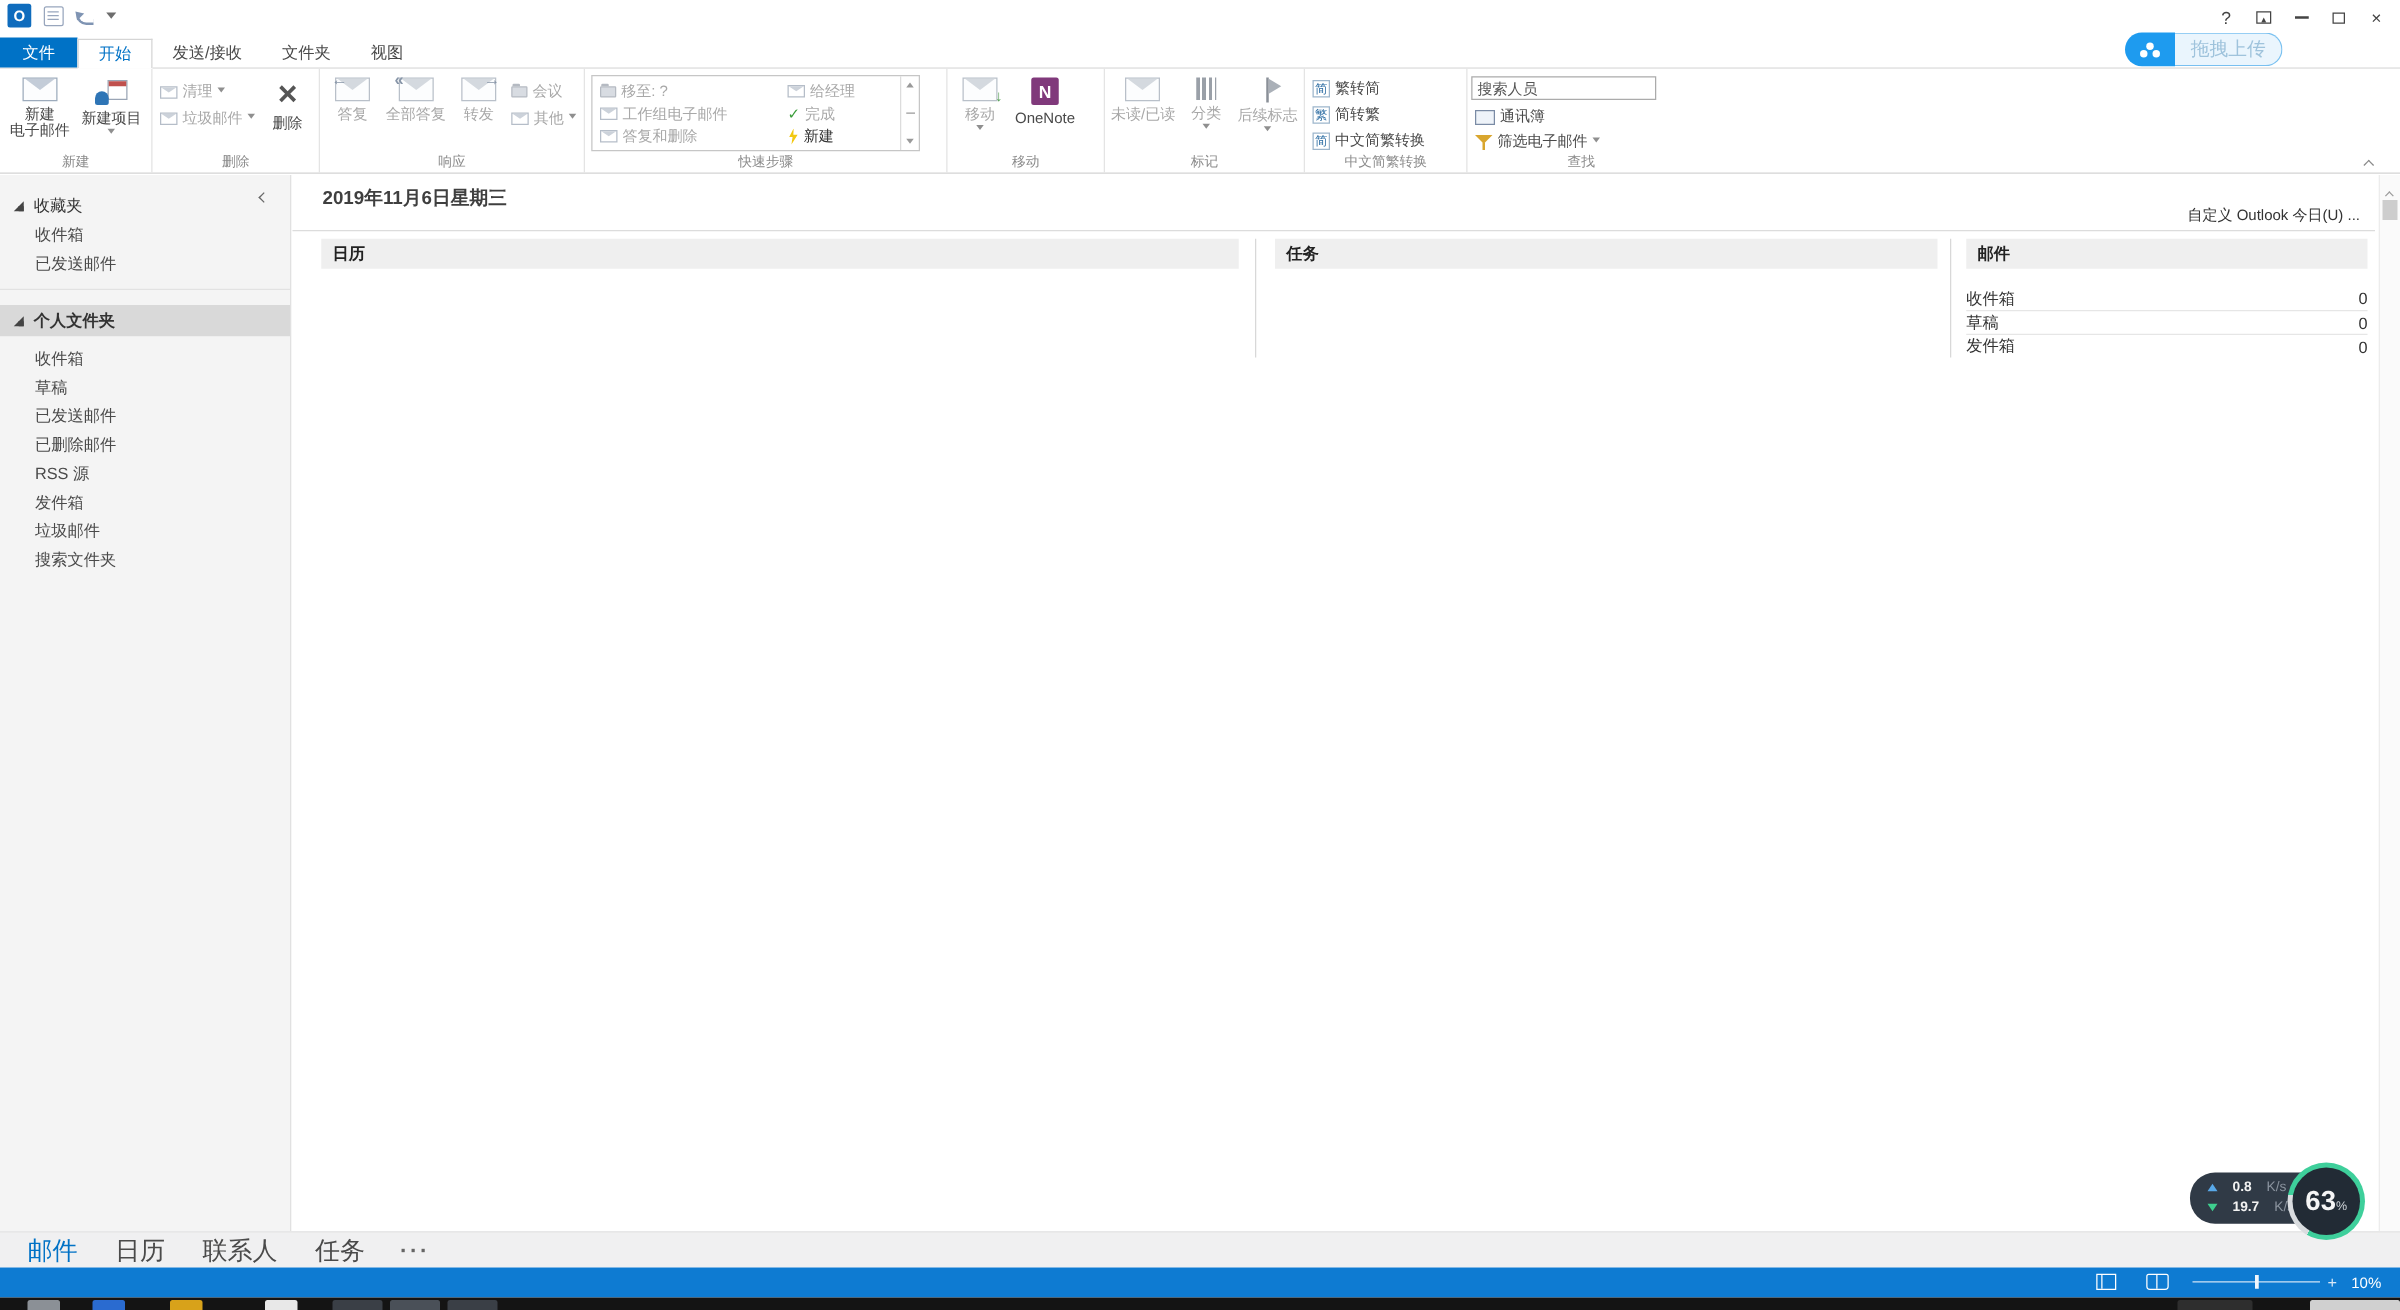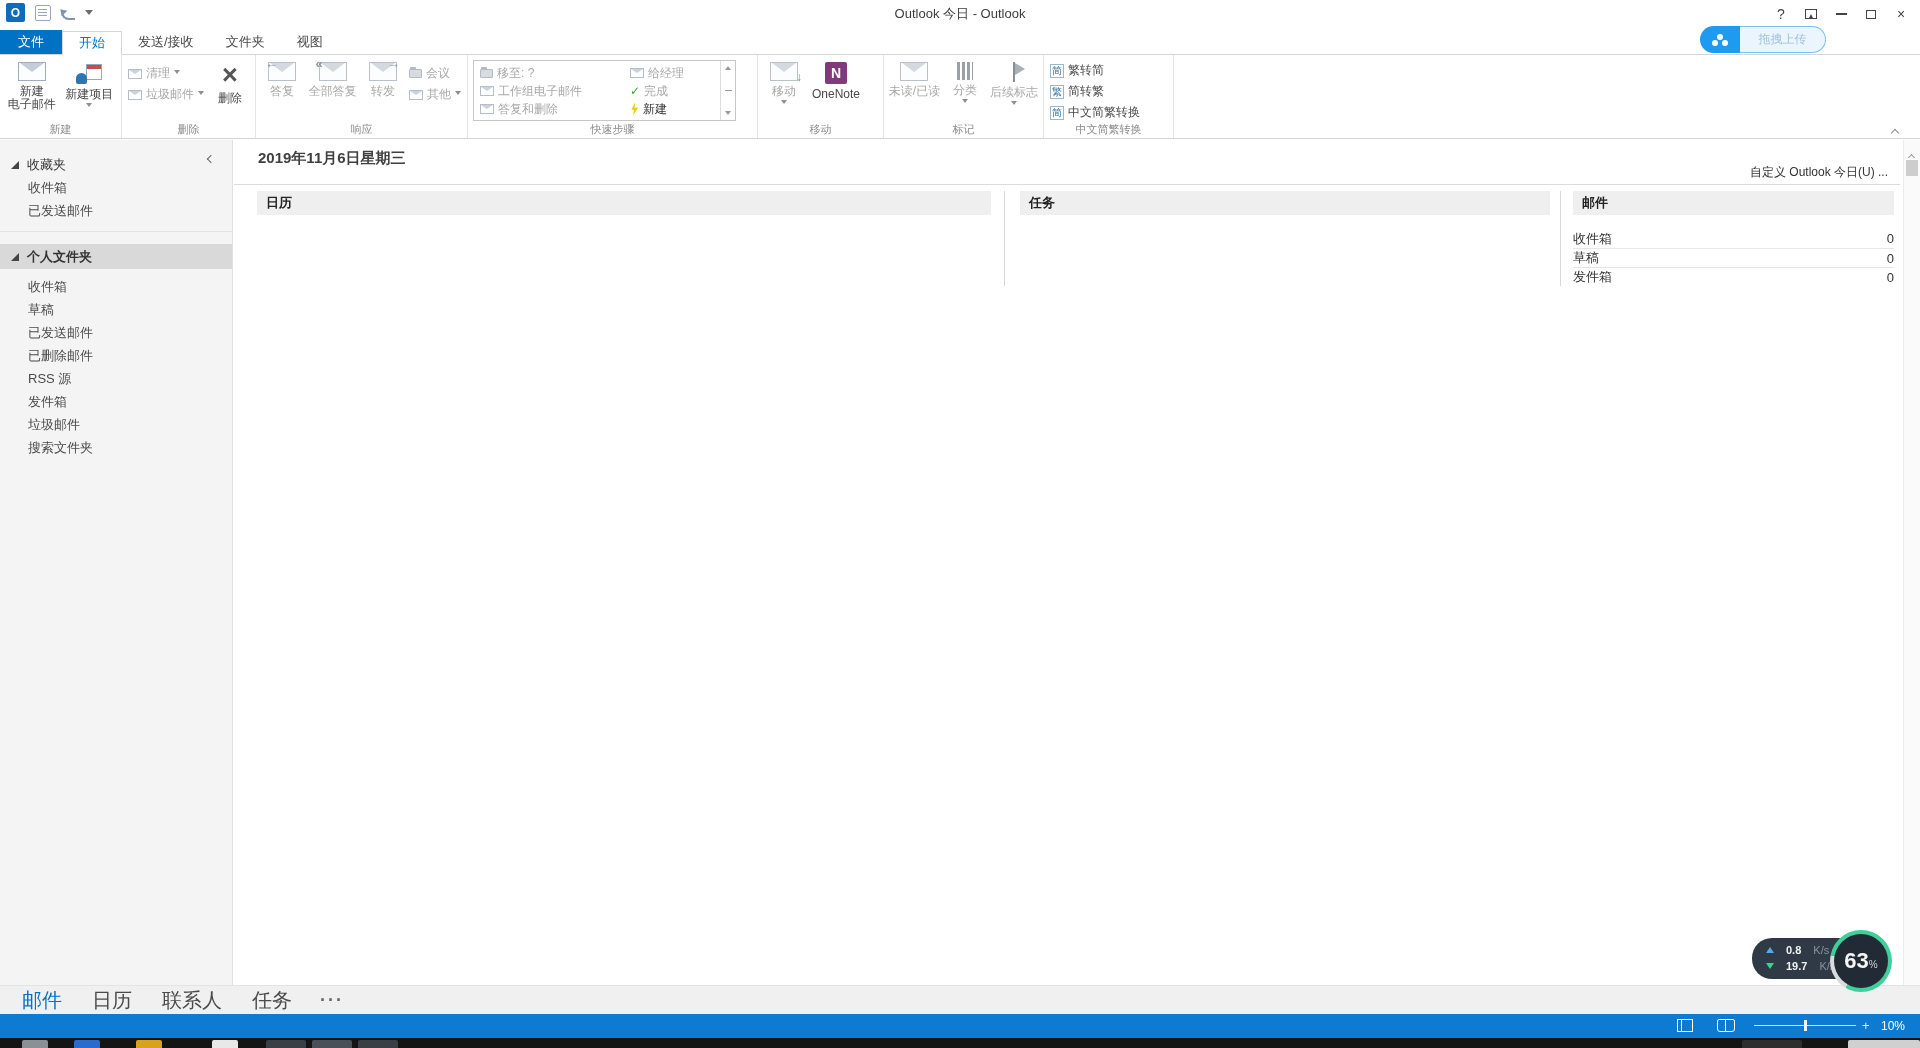--- a/index.html
+++ b/index.html
@@ -26,21 +26,21 @@
   .wc .ribopt:after { content:""; position:absolute; left:3px; top:2px; border:2px solid transparent; border-bottom:4px solid #444;}
 
   
   #dragup { position:absolute; left:1700px; top:26px; height:27px; display:flex; z-index:40;}
   #dragup .cloudbtn { width:40px; height:27px; background:#1e9bef; border-radius:14px 0 0 14px;
     display:flex; align-items:center; justify-content:center; }
   .tridots { position:relative; width:16px; height:12px; }
   .tridots i { position:absolute; width:6px; height:6px; background:#fff; border-radius:50%; }
   .tridots i:nth-child(1){ left:5px; top:0; } .tridots i:nth-child(2){ left:0; top:6px; } .tridots i:nth-child(3){ left:10px; top:6px; }
   #dragup .droplab { width:86px; height:27px; background:#eaf5fd; border:1px solid #79c0f0; border-left:none;
-    border-radius:0 14px 14px 0; color:#9fc3dc; font-size:12px; display:flex; align-items:center; justify-content:center;}
+    border-radius:0 14px 14px 0; color:#9fc3dc; font-size:15px; display:flex; align-items:center; justify-content:center;}
 
   
   #tabrow { position:absolute; left:0; top:28px; width:1920px; height:27px; background:#fff; border-bottom:1px solid #d5d5d5; display:flex; align-items:flex-end;}
   .tab-file { width:62px; height:24px; background:#0072c6; color:#fff; font-size:13px; display:flex; align-items:center; justify-content:center; }
   .tab { height:24px; padding:0 16px; font-size:13px; color:#494949; display:flex; align-items:center; }
   .tab.active { background:#fff; border:1px solid #d5d5d5; border-bottom:1px solid #fff; color:#0072c6; margin-bottom:-1px; }
 
   
   #ribbon { position:absolute; left:0; top:55px; width:1920px; height:84px; background:#fff; border-bottom:1px solid #d4d4d4; display:flex; }
   .rgroup { position:relative; height:83px; border-right:1px solid #e4e4e4; padding:2px 3px 14px 3px; display:flex; }
@@ -167,21 +167,20 @@
 </head>
 <body>
 
 <div id="titlebar">
   <div id="qat">
     <span class="applogo">O</span>
     <span class="qat-ic"></span>
     <span class="undo"></span>
     <span class="qat-caret"></span>
   </div>
-  <div id="win-title">Outlook 今日 - Outlook</div>
   <div id="win-controls">
     <span class="wc">?</span>
     <span class="wc">
         <span class="ribopt"></span>
       </span>
     <span class="wc">
         <span class="bar"></span>
       </span>
     <span class="wc">
         <span class="rest"></span>
@@ -361,20 +360,35 @@
         <span>简转繁</span>
       </div>
       <div class="smallbtn">
         <span class="cn-ic">简</span>
         <span>中文简繁转换</span>
       </div>
     </div>
     <div class="glabel">中文简繁转换</div>
   </div>
 
+  <div class="rgroup" style="width:182px; border-right:none">
+    <div class="vstack" style="padding-top:2px">
+      <input class="searchbox" placeholder="搜索人员" style="">
+      <div class="smallbtn">
+        <span class="book-ic"></span>
+        <span>通讯簿</span>
+      </div>
+      <div class="smallbtn">
+        <span class="funnel"></span>
+        <span>筛选电子邮件</span>
+        <span class="caret-s" style="margin-top:0"></span>
+      </div>
+    </div>
+    <div class="glabel">查找</div>
+  </div>
 
 </div>
 <div id="ribbon-collapse"><span class="chev up"></span></div>
 
 <div id="folderpane">
   <div id="pane-collapse"><span class="chev left"></span></div>
   <div style="height:14px"></div>
   <div class="tree-h">
     <span class="tri"></span>
     <span>收藏夹</span>

